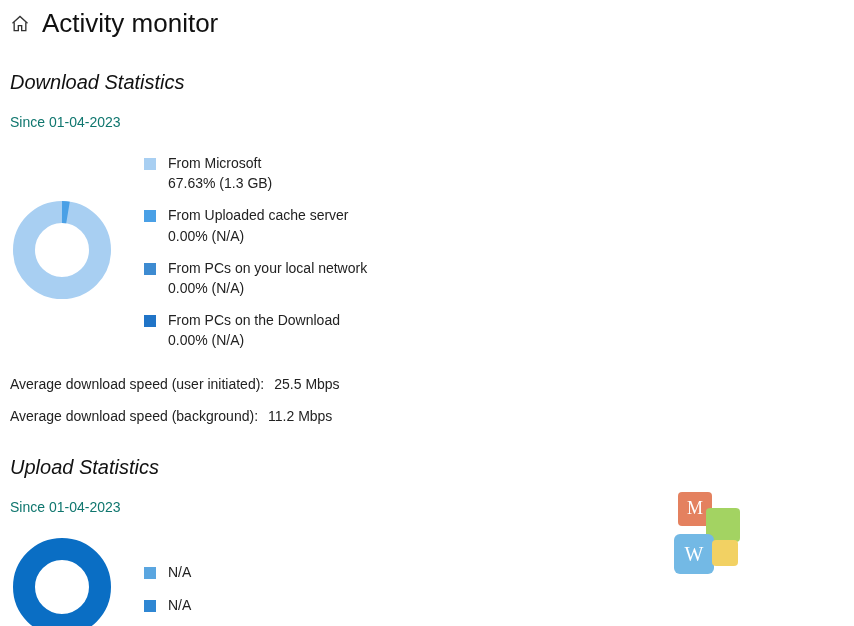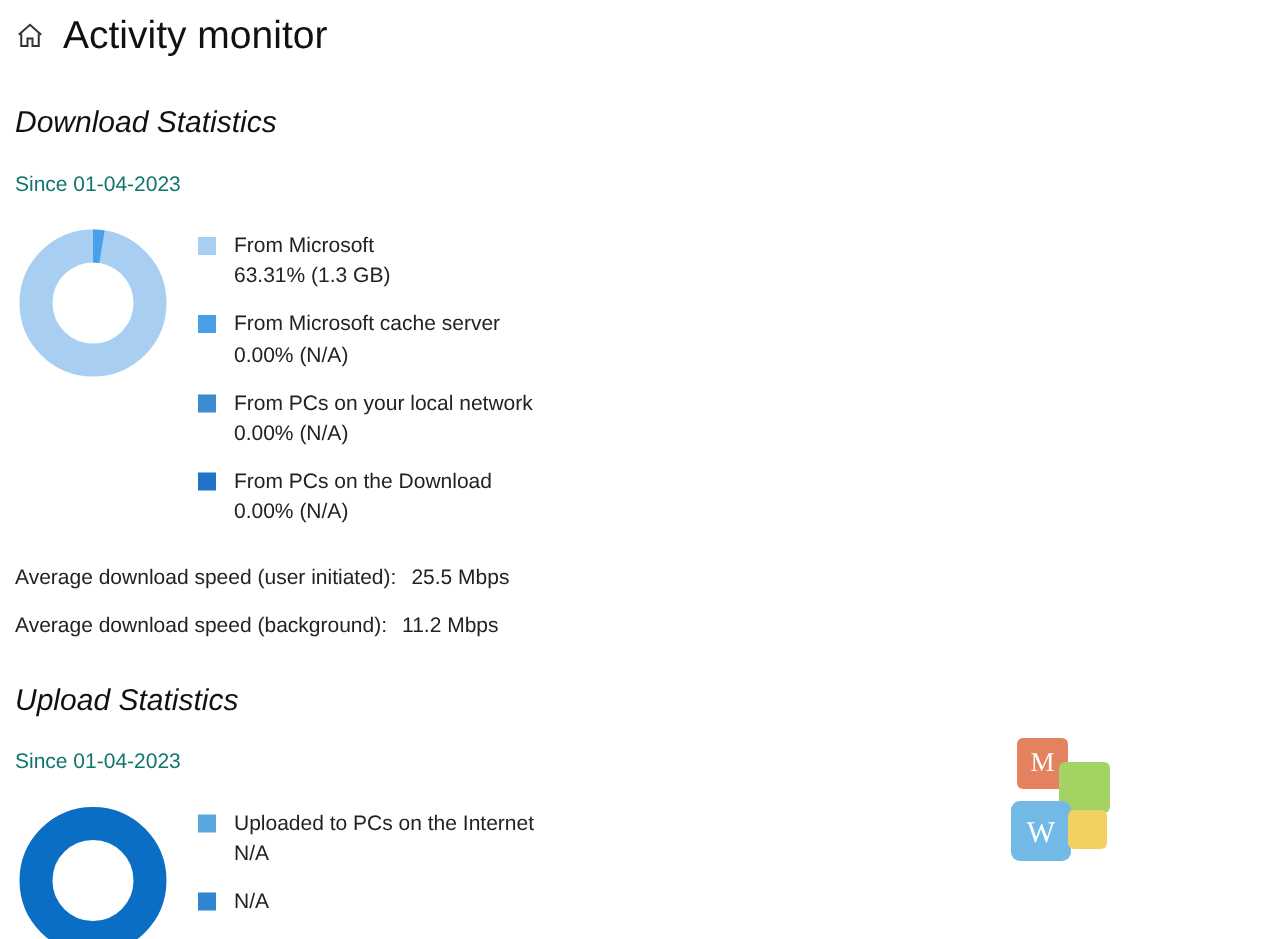--- a/index.html
+++ b/index.html
@@ -37,23 +37,23 @@
       padding: 28px 10px 6px 10px;
       font-style: italic;
     }
     .since-text {
       font-size: 14px;
       color: #0f766e;
       padding: 14px 10px 6px 10px;
     }
     .stats-block {
       display: flex;
-      align-items: flex-start;
+      align-items: center;
       padding: 14px 10px 0 10px;
-      gap: 18px;
+      gap: 30px;
     }
     .donut-wrap {
       width: 104px;
       display: flex;
       justify-content: center;
     }
     .legend {
       display: flex;
       flex-direction: column;
       gap: 14px;
@@ -128,27 +128,27 @@
 
       <path d="M52 14 A38 38 0 0 1 58 14.5" fill="none" stroke="#4aa0e6" stroke-width="22" stroke-linecap="butt"></path>
     </svg>
   </div>
 
   <div class="legend">
     <div class="legend-item">
       <div class="swatch" style="background:#a8cff2"></div>
       <div class="legend-text">
         <div class="legend-label">From Microsoft</div>
-        <div class="legend-value">63.31%  (1.3 GB)</div>
+        <div class="legend-value">67.63%  (1.3 GB)</div>
       </div>
     </div>
     <div class="legend-item">
       <div class="swatch" style="background:#4aa0e6"></div>
       <div class="legend-text">
-        <div class="legend-label">From Microsoft cache server</div>
+        <div class="legend-label">From Uploaded cache server</div>
         <div class="legend-value">0.00%  (N/A)</div>
       </div>
     </div>
     <div class="legend-item">
       <div class="swatch" style="background:#3d8bd1"></div>
       <div class="legend-text">
         <div class="legend-label">From PCs on your local network</div>
         <div class="legend-value">0.00%  (N/A)</div>
       </div>
     </div>
@@ -178,21 +178,20 @@
   <div class="donut-wrap">
     <svg width="104" height="104" viewBox="0 0 104 104">
       <circle cx="52" cy="52" r="38" fill="none" stroke="#0a6ec4" stroke-width="22"></circle>
     </svg>
   </div>
 
   <div class="legend">
     <div class="legend-item">
       <div class="swatch" style="background:#5aa6e0"></div>
       <div class="legend-text">
-        <div class="legend-label">Uploaded to PCs on the Internet</div>
         <div class="legend-value">N/A</div>
       </div>
     </div>
     <div class="legend-item">
       <div class="swatch" style="background:#2f87d3"></div>
       <div class="legend-text">
         <div class="legend-value">N/A</div>
       </div>
     </div>
   </div>

